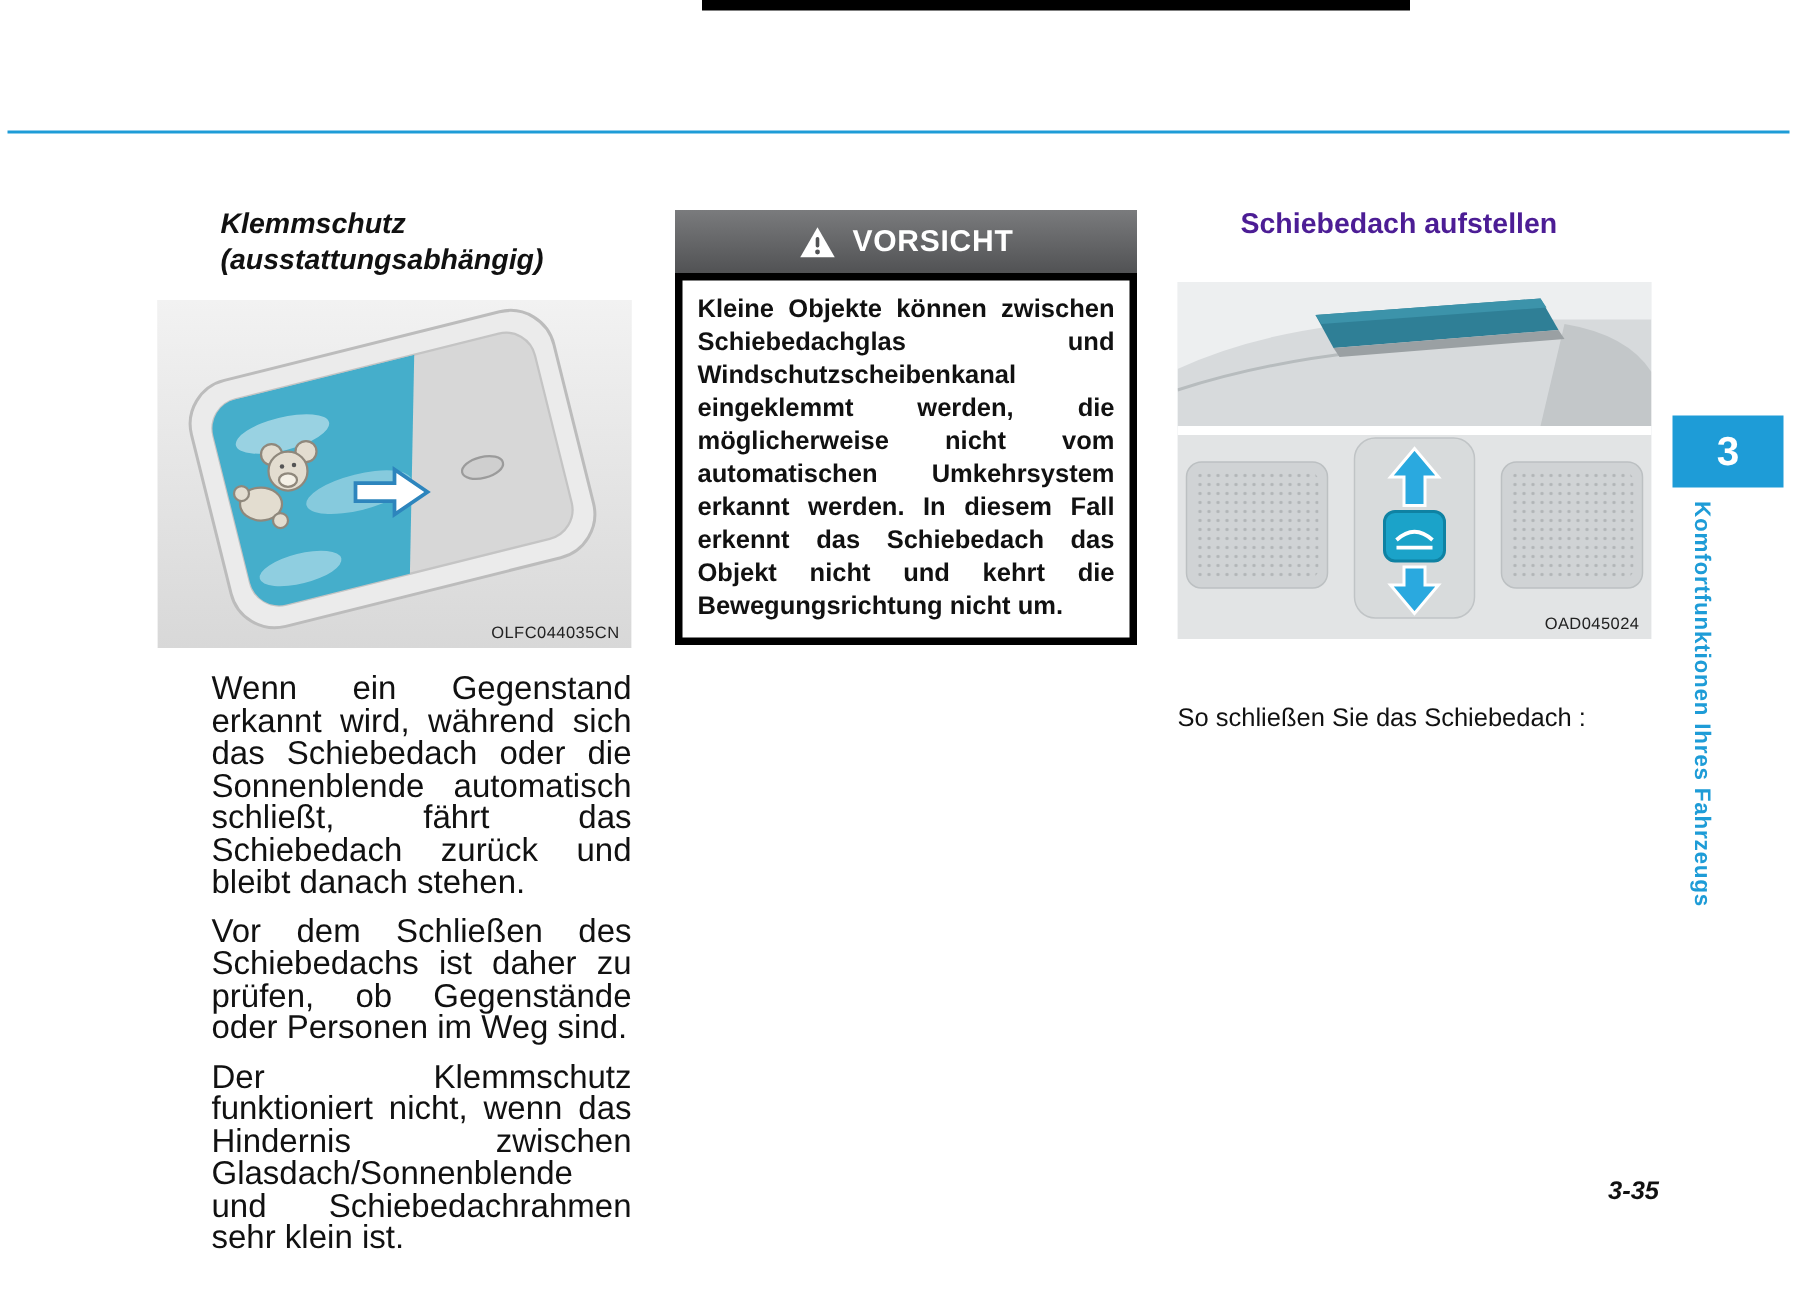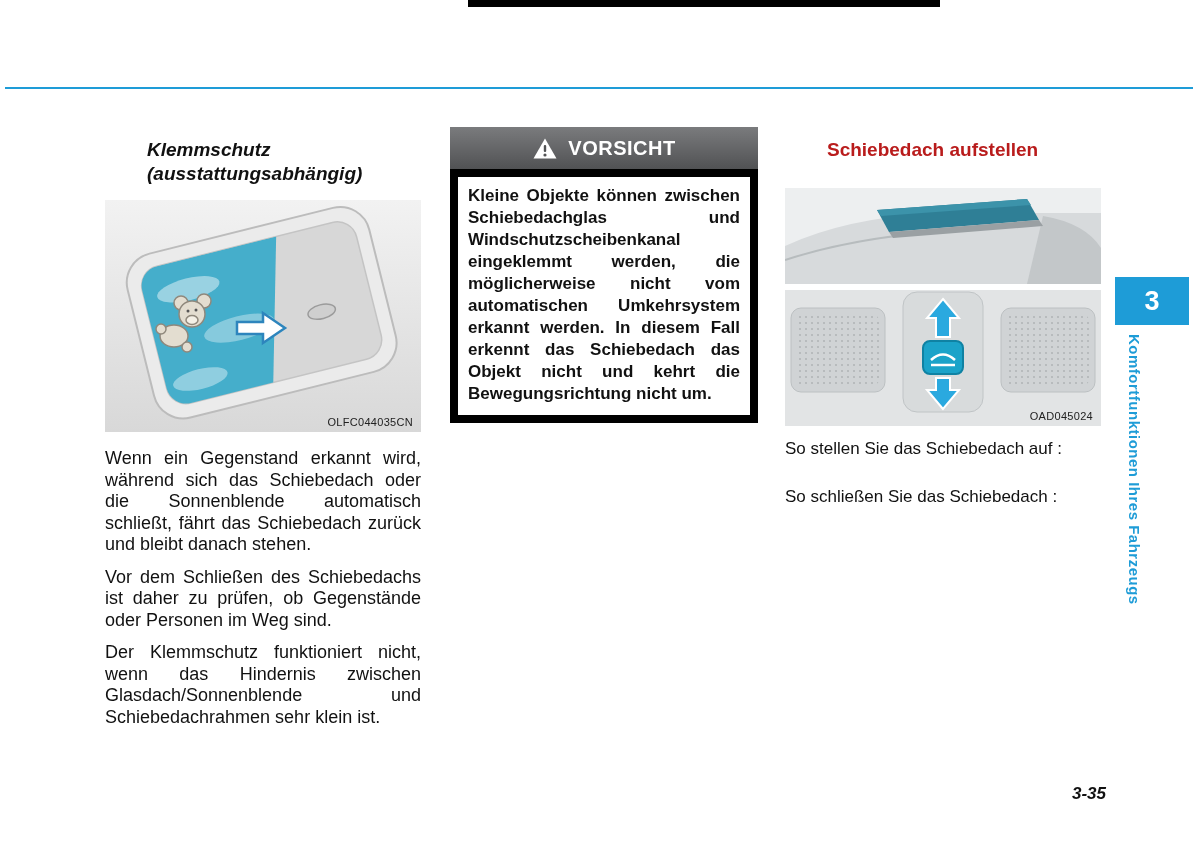--- a/index.html
+++ b/index.html
@@ -10,46 +10,46 @@
     color:#111111;
     position:relative;
   }
   .page { position:absolute; left:0; top:0; width:1200px; height:861px; background:#fff; overflow:hidden; }
 
   .top-black-bar { position:absolute; left:468px; top:0; width:472px; height:7px; background:#000; }
   .blue-rule { position:absolute; left:5px; top:87px; width:1188px; height:2px; background:#1e9cd7; }
 
   .col { position:absolute; top:138px; }
   .col-left  { left:105px; width:316px; }
-  .col-mid   { left:450px; width:248px; top:127px; }
+  .col-mid   { left:450px; width:248px; top:140px; }
   .col-right { left:785px; width:316px; }
 
   h2.sec { font-size:19px; line-height:24px; font-weight:bold;margin-left:42px; }
   .heading-italic { font-style:italic; }
-  .heading-blue { color:#b91c1c; }
+  .heading-blue { color:#4c1d95; }
 
   .figure { position:relative; width:316px; overflow:hidden; }
   .fig-left  { height:232px; margin-top:14px; background:#e9e9e9; }
   .fig-right { height:238px; margin-top:26px; background:#eceeef;text-align:right; }
   .figure svg { display:block; width:100%; height:100%; }
   .fig-caption { position:absolute; right:8px; bottom:4px; font-size:11px; color:#222; letter-spacing:0.3px; }
 
-  .body-text { font-size:18px; line-height:21.5px; text-align:justify; margin-top:11px; }
+  .body-text { font-size:22px; line-height:21.5px; text-align:justify; margin-top:11px;margin-left:36px; }
   .lead-text { font-size:17px; line-height:21.5px; margin-top:12px; }
-  .section-gap { margin-top:26px; }
+  .section-gap { margin-top:42px; }
 
   .warning-box { width:308px; }
   .warning-header {
     height:42px;
     background:linear-gradient(#7a7b7d, #515254);
     display:flex; align-items:center; justify-content:center; gap:10px;
   }
   .warning-title { color:#fff; font-weight:bold; font-size:20px; letter-spacing:0.5px; }
   .warning-body {
-    border:8px solid #000000;
+    border:5px solid #000000;
     padding:8px 10px 10px 10px;
     font-weight:bold; font-size:17px; line-height:22px;
     text-align:justify;
   }
 
   .chapter-tab {
     position:absolute; left:1115px; top:277px; width:74px; height:48px;
     background:#1e9cd7; color:#fff; font-weight:bold; font-size:27px;
     display:flex; align-items:center; justify-content:center;
   }
@@ -165,21 +165,20 @@
           <path d="M158,111 L174,130 L165,130 L165,149 L151,149 L151,130 L142,130 Z" fill="#2aa9df" stroke="#ffffff" stroke-width="2"></path>
           <rect x="138" y="153" width="40" height="33" rx="7" fill="#1ba3c9" stroke="#0f82a3" stroke-width="2"></rect>
           <path d="M146,172 q12,-11 24,0" stroke="#ffffff" stroke-width="2.5" fill="none"></path>
           <line x1="146" y1="177" x2="170" y2="177" stroke="#ffffff" stroke-width="2.5"></line>
           <path d="M158,221 L142,202 L151,202 L151,190 L165,190 L165,202 L174,202 Z" fill="#2aa9df" stroke="#ffffff" stroke-width="2"></path>
         </g>
       </svg>
       <span class="fig-caption">OAD045024</span>
     </div>
 
-    <p class="lead-text">So stellen Sie das Schiebedach auf :</p>
 
     <p class="lead-text section-gap">So schließen Sie das Schiebedach :</p>
   </div>
 
   <div class="chapter-tab">
     <span>3</span>
   </div>
   <div class="vertical-label">Komfortfunktionen Ihres Fahrzeugs</div>
 
   <span class="page-number">3-35</span>

